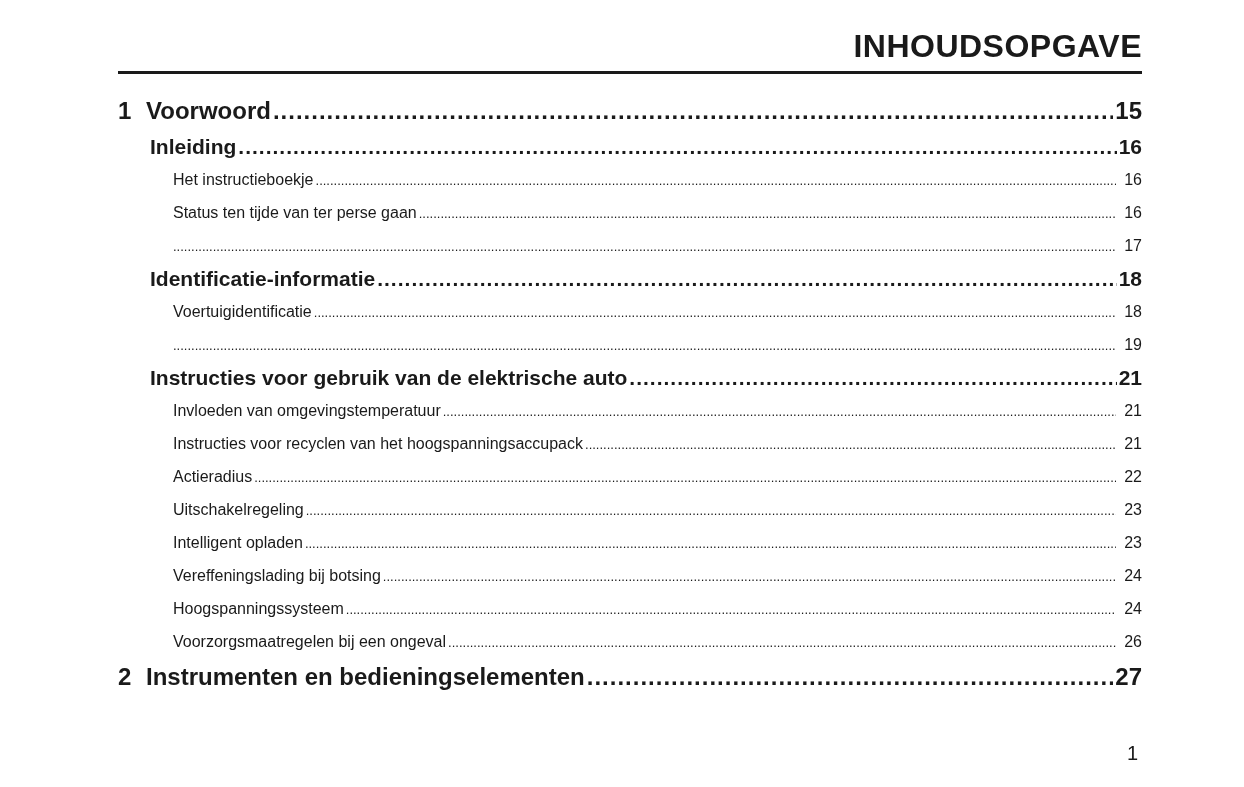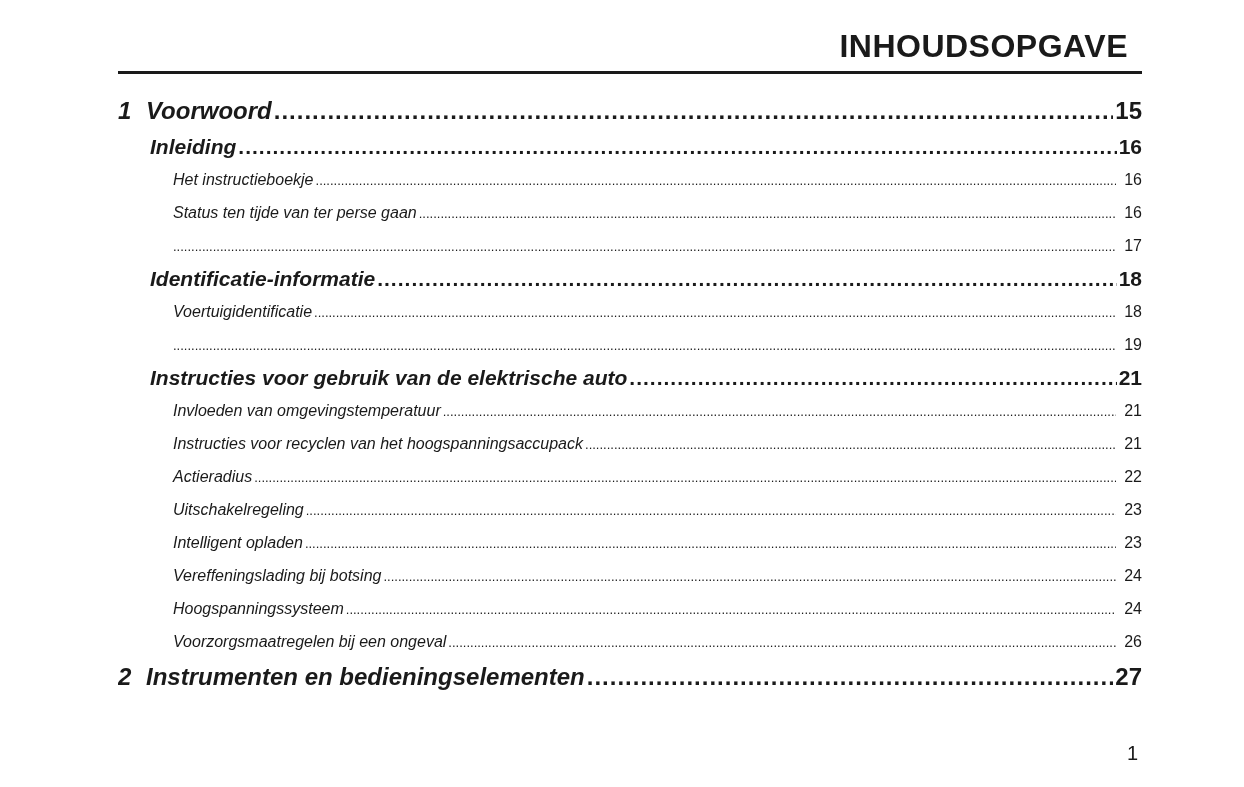--- a/index.html
+++ b/index.html
@@ -1,21 +1,21 @@
 <!DOCTYPE html>
 <html><head>
   <meta charset="utf-8">
   <style>
     html, body { margin:0; padding:0; background:#ffffff; }
     body { width:1244px; height:787px; position:relative; overflow:hidden; font-family:"Liberation Sans", sans-serif; color:#1a1a1a; }
-    .title { position:absolute; right:116px; top:28px; font-size:32px; font-weight:bold; letter-spacing:0.5px; }
+    .title { position:absolute; right:102px; top:28px; font-size:32px; font-weight:bold; letter-spacing:0.5px; }
     .rule { position:absolute; left:118px; top:71px; width:1024px; height:3px; background:#1a1a1a; }
     .toc { position:absolute; left:118px; top:92px; width:1024px; }
     .row { display:flex; align-items:baseline; white-space:nowrap; overflow:hidden; }
-    .row .label { flex:0 0 auto; padding-right:2px;font-style:italic; }
+    .row .label { flex:0 0 auto; padding-right:2px; }
     .row .dots { flex:1 1 auto; overflow:hidden; white-space:nowrap; }
     .row .dots::after { content:"......................................................................................................................................................................................................................................................................................................................................"; }
     .row .page { flex:0 0 auto; padding-left:2px; text-align:right; }
     .lvl1 { font-size:24px; font-weight:bold; height:38px; line-height:38px; }
     .lvl1 .num { display:inline-block; width:28px; }
     .lvl1 .dots { letter-spacing:1px; }
     .lvl2 { font-size:21px; font-weight:bold; height:33px; line-height:33px; padding-left:32px; }
     .lvl2 .dots { letter-spacing:1px; }
     .lvl3 { font-size:16px; height:33px; line-height:33px; padding-left:55px; }
     .lvl3 .dots { font-size:13px; letter-spacing:0px; }

